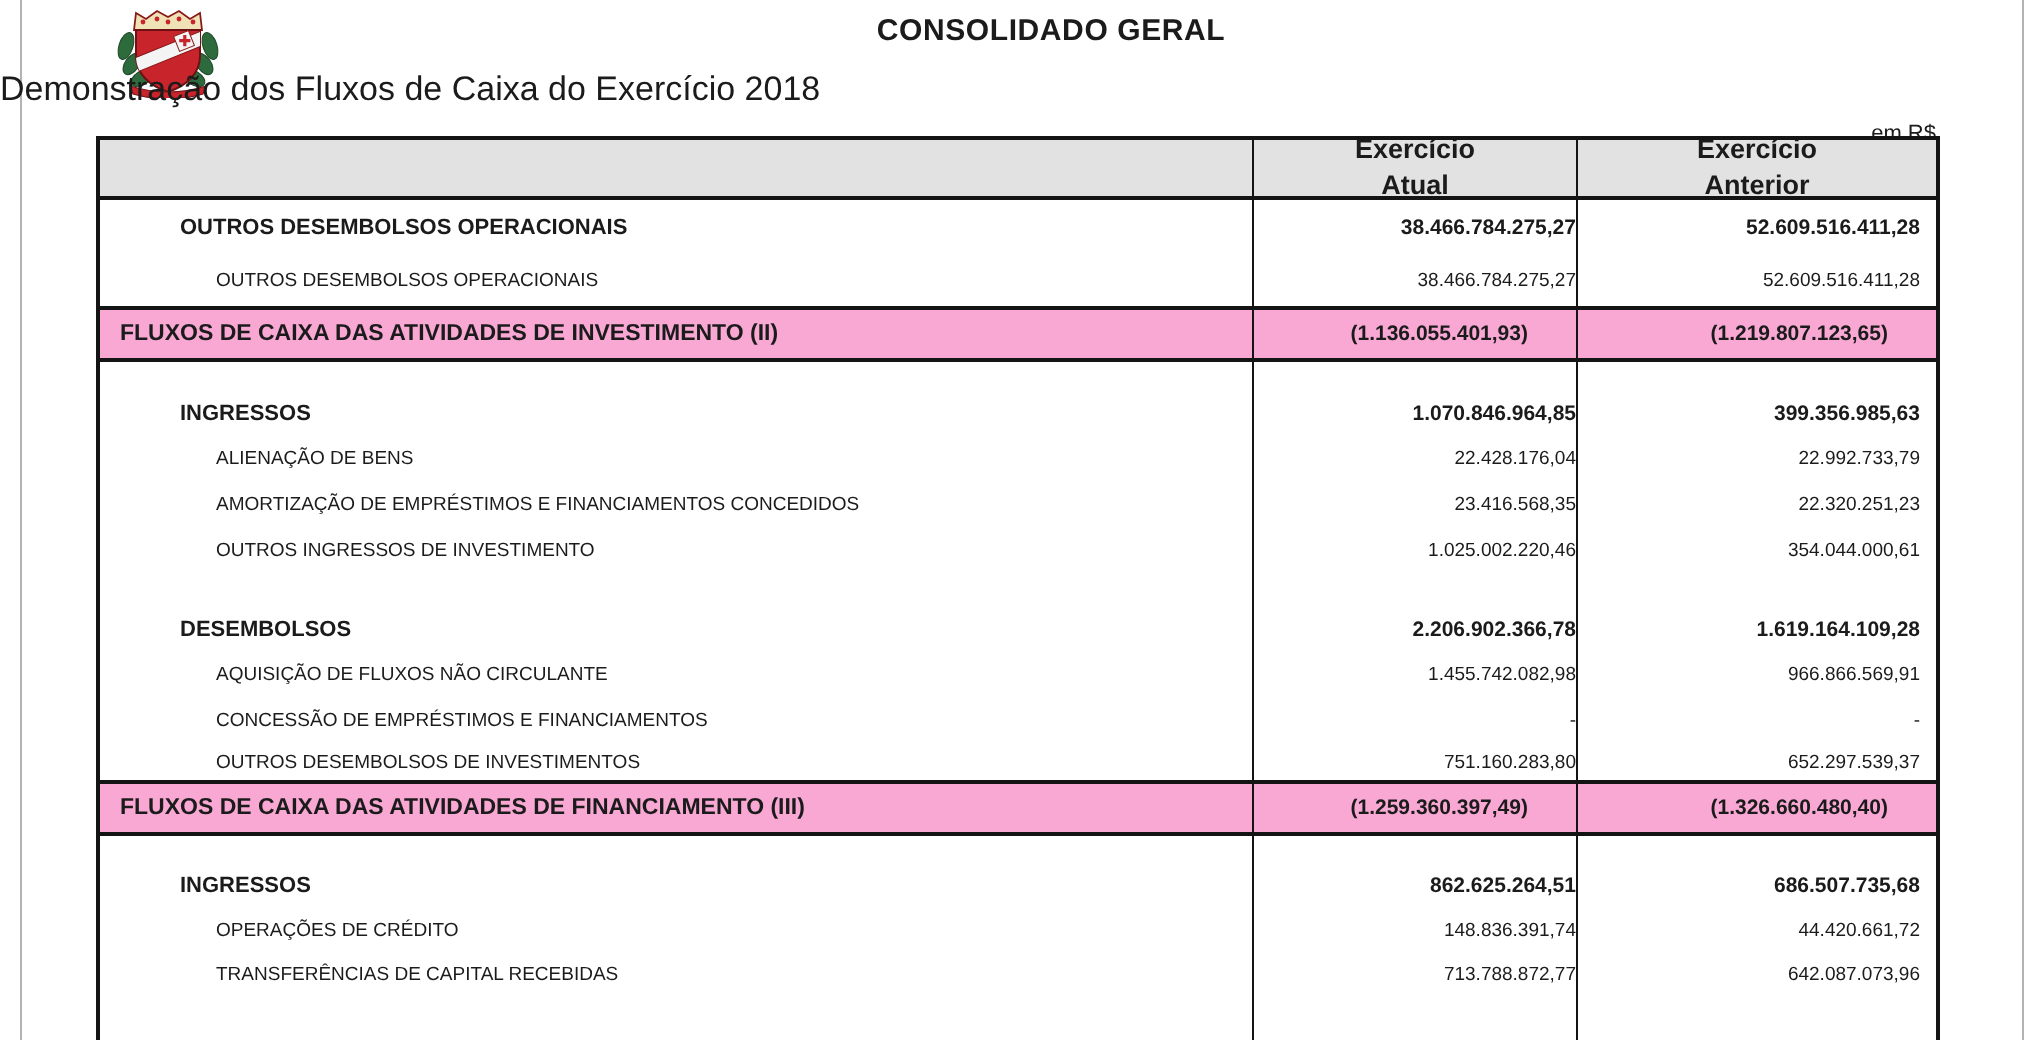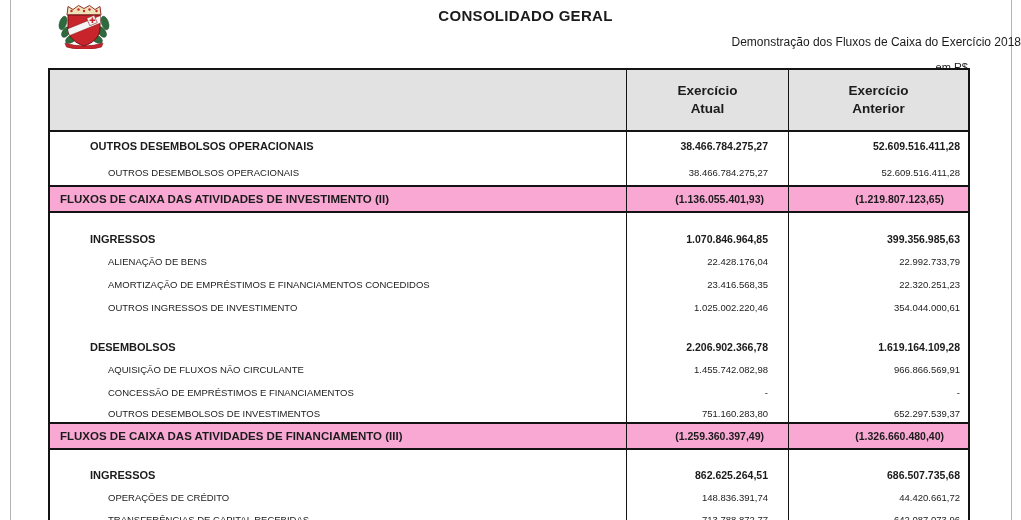--- a/index.html
+++ b/index.html
@@ -10,53 +10,53 @@
     -webkit-font-smoothing:antialiased;
   }
   .page-edge{position:absolute;top:0;bottom:0;width:1px;background:#b3b3b3;}
   .edge-left{left:10px;}
   .edge-right{left:1011px;}
 
   .logo{position:absolute;left:54px;top:2px;}
 
   .title{position:absolute;left:0;right:0;top:7px;text-align:center;
          font-size:15px;font-weight:bold;letter-spacing:.3px;padding-left:30px;}
-  .subtitle{position:absolute;left:0;right:0;top:35px;text-align:right;font-size:12px;}
+  .subtitle{position:absolute;left:0;right:0;top:35px;text-align:left;font-size:17px;}
   .emrs{position:absolute;right:53px;top:61px;font-size:11px;}
 
   .fin-table{position:absolute;left:48px;top:68px;width:922px;height:452px;
     box-sizing:border-box;border:2px solid #141414;border-bottom:none;
     display:flex;flex-direction:column;background:#fff;}
 
   .trow{display:flex;flex-shrink:0;box-sizing:border-box;}
   .c{height:100%;display:flex;align-items:center;box-sizing:border-box;
      overflow:hidden;white-space:nowrap;}
   .c1{width:577px;border-right:1px solid #141414;}
-  .c2{width:162px;border-right:1px solid #141414;justify-content:flex-end;padding-right:20px;}
+  .c2{width:162px;border-right:1px solid #141414;justify-content:flex-end;padding-right:0;}
   .c3{flex:1;justify-content:flex-end;padding-right:8px;}
 
   .thead{height:45px;background:#e2e2e2;border-bottom:2px solid #141414;}
   .thead .c2,.thead .c3{flex-direction:column;justify-content:center;align-items:center;
     padding:0;font-weight:bold;font-size:13.5px;line-height:1.3;}
 
   .rb{font-weight:bold;font-size:11px;}
   .rb .c1{padding-left:40px;}
   .rb .c2,.rb .c3{font-size:10.5px;}
 
   .rs{font-size:9.5px;font-weight:normal;}
   .rs .c1{padding-left:58px;}
 
   .rband{background:#f9a8d4;border-top:2px solid #141414;border-bottom:2px solid #141414;
          font-weight:bold;}
   .rband .c1{padding-left:10px;font-size:11.5px;}
   .rband .c2,.rband .c3{font-size:10.5px;padding-right:24px;}
 
   .rblank{font-size:9px;}
 
-  .h45{height:62px}.h27{height:27px}.h26{height:26px}.h28{height:28px}
+  .h45{height:30px}.h27{height:27px}.h26{height:26px}.h28{height:28px}
   .h14{height:14px}.h16{height:16px}.h23{height:23px}.h22{height:22px}.h18{height:18px}
   .fill{flex:1 1 auto;}
 </style>
 </head>
 <body>
 
 <div class="page-edge edge-left"></div>
 <div class="page-edge edge-right"></div>
 
 <div class="logo">

